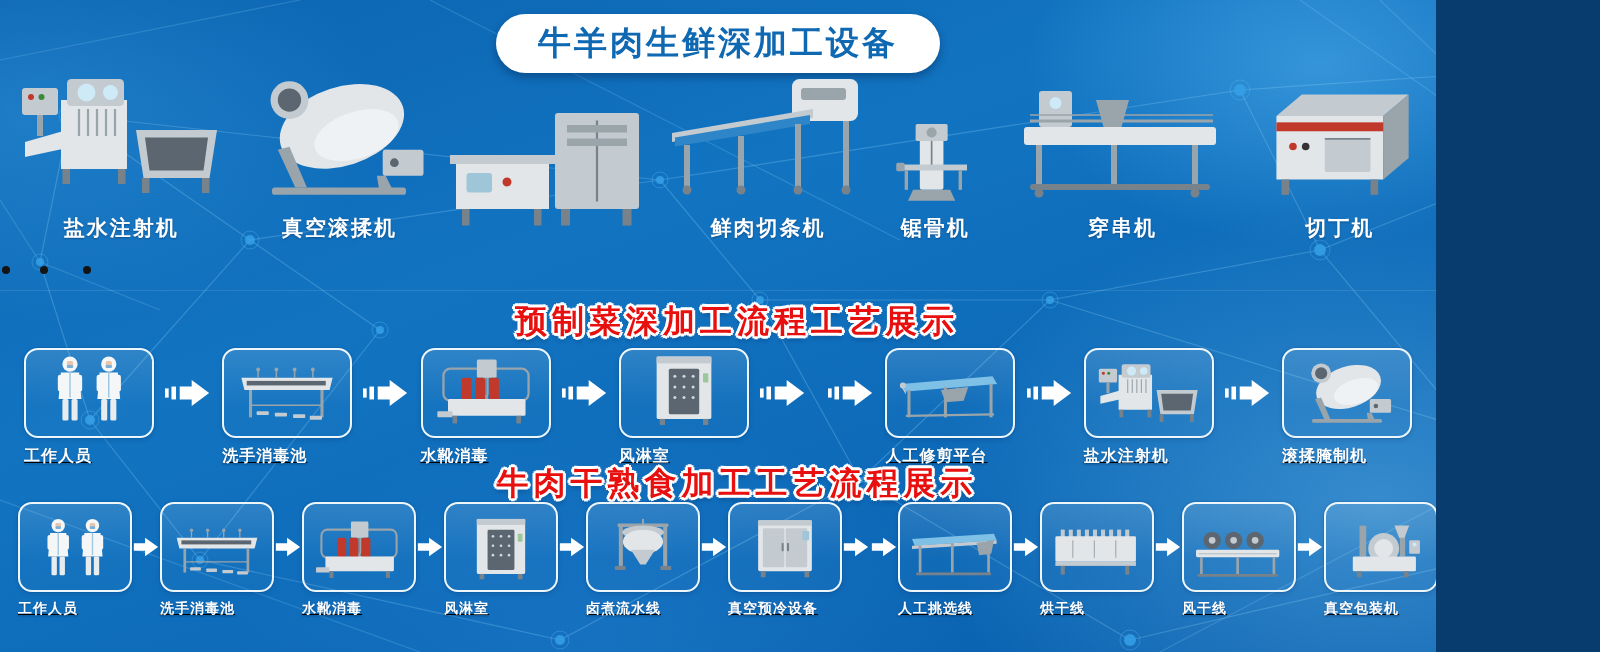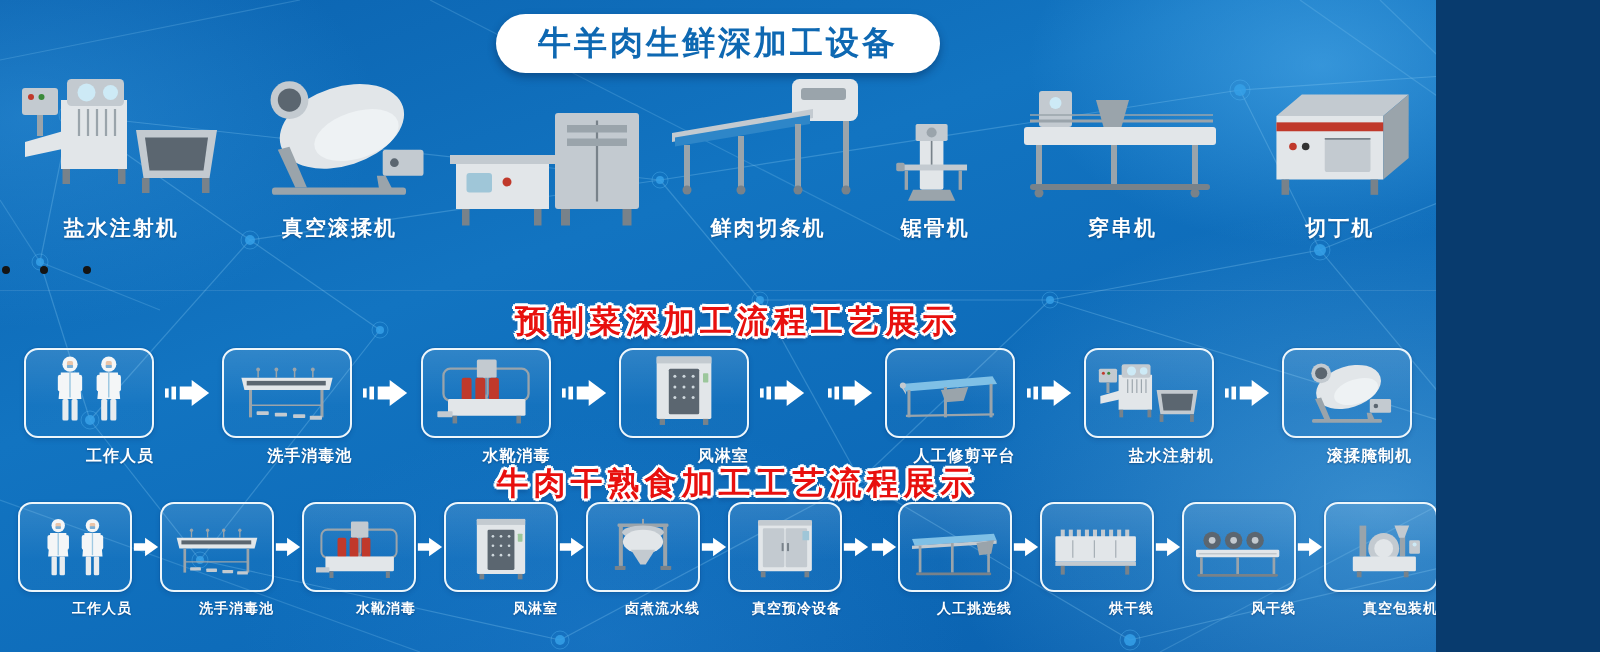--- a/index.html
+++ b/index.html
@@ -41,21 +41,21 @@
       0 -3px 0 #fff, 0 3px 0 #fff, -3px 0 0 #fff, 3px 0 0 #fff,
       0 5px 4px rgba(0,35,85,.35);
     margin-left: 12px;
   }
   .title-flow1{top:300px;}
   .title-flow2{top:462px;}
 
   .flow-row{position:absolute;display:flex;align-items:flex-start;justify-content:space-between;}
   .flow-row1{top:348px;left:24px;right:24px;}
   .flow-row2{top:502px;left:18px;right:18px;}
-  .process-step{display:flex;flex-direction:column;align-items:flex-end;}
+  .process-step{display:flex;flex-direction:column;align-items:flex-start;text-decoration:underline;}
   .step-box{
     box-sizing:border-box;height:90px;border:2px solid #edf6fb;border-radius:14px;
     display:flex;align-items:flex-end;justify-content:center;padding-bottom:4px;
     background:linear-gradient(180deg,rgba(255,255,255,.13),rgba(255,255,255,.02) 65%);
     box-shadow:0 0 0 1px rgba(0,60,120,.12), 0 2px 5px rgba(0,40,90,.18);
   }
   .flow-row1 .step-box{width:130px;}
   .flow-row2 .step-box{width:114px;}
   .step-label{margin-top:8px;font-weight:bold;color:#fff;white-space:nowrap;text-shadow:0 1px 2px rgba(0,30,70,.4);}
   .flow-row1 .step-label{font-size:16px;letter-spacing:1px;}

